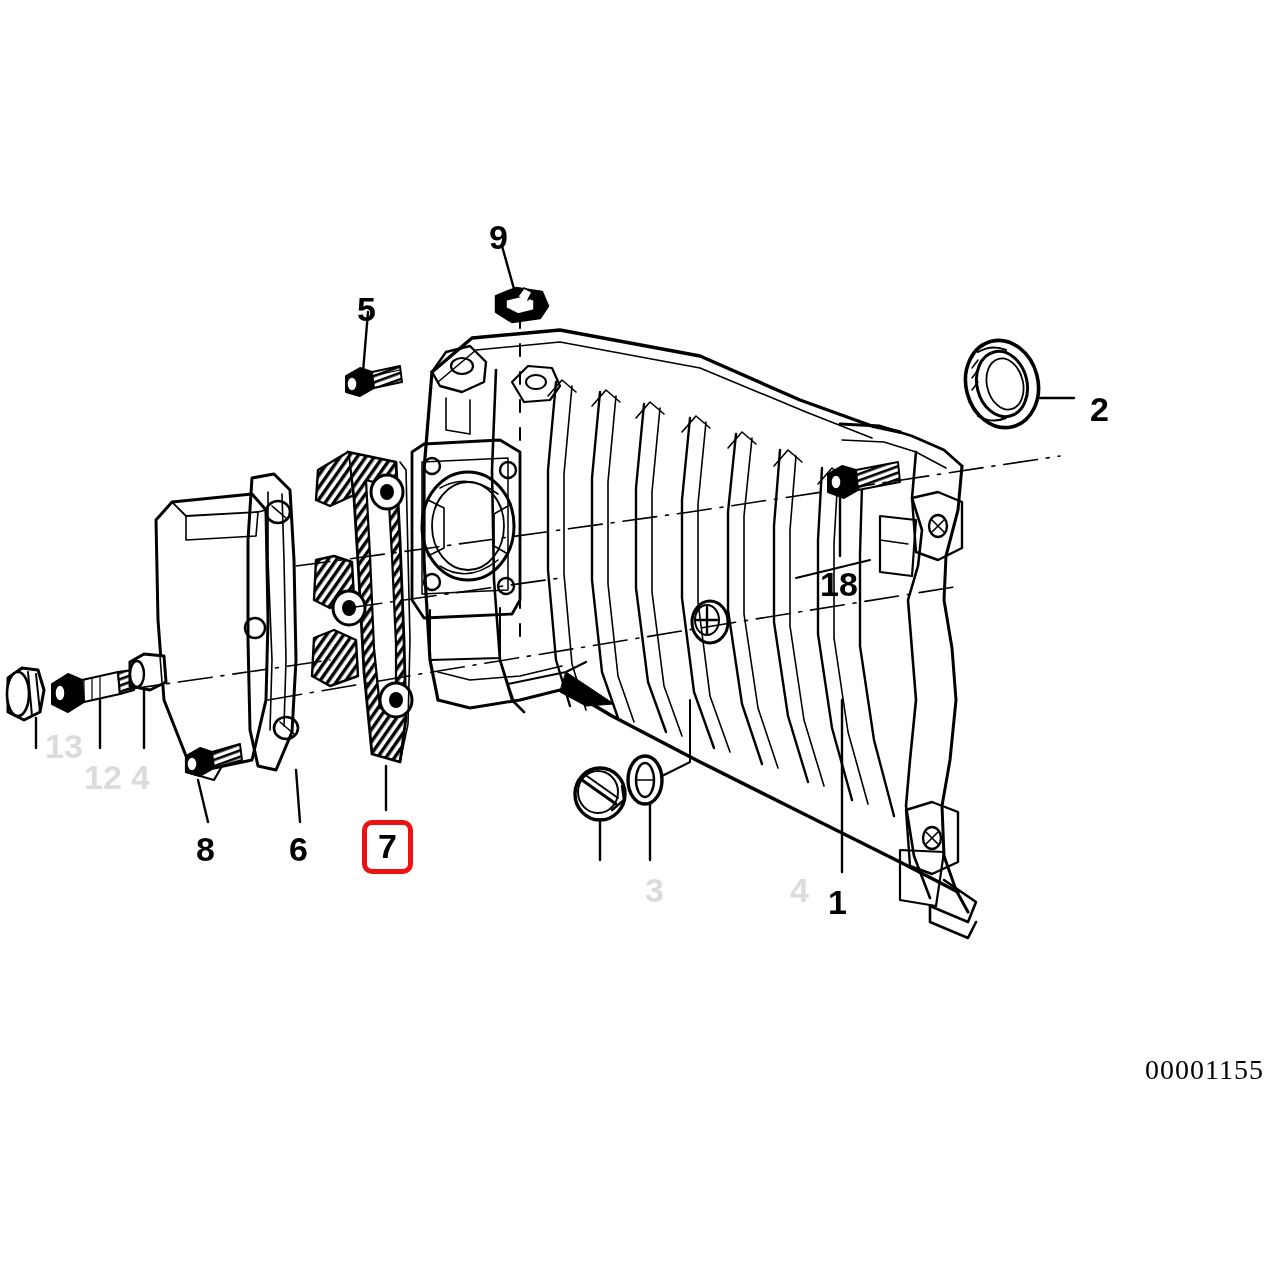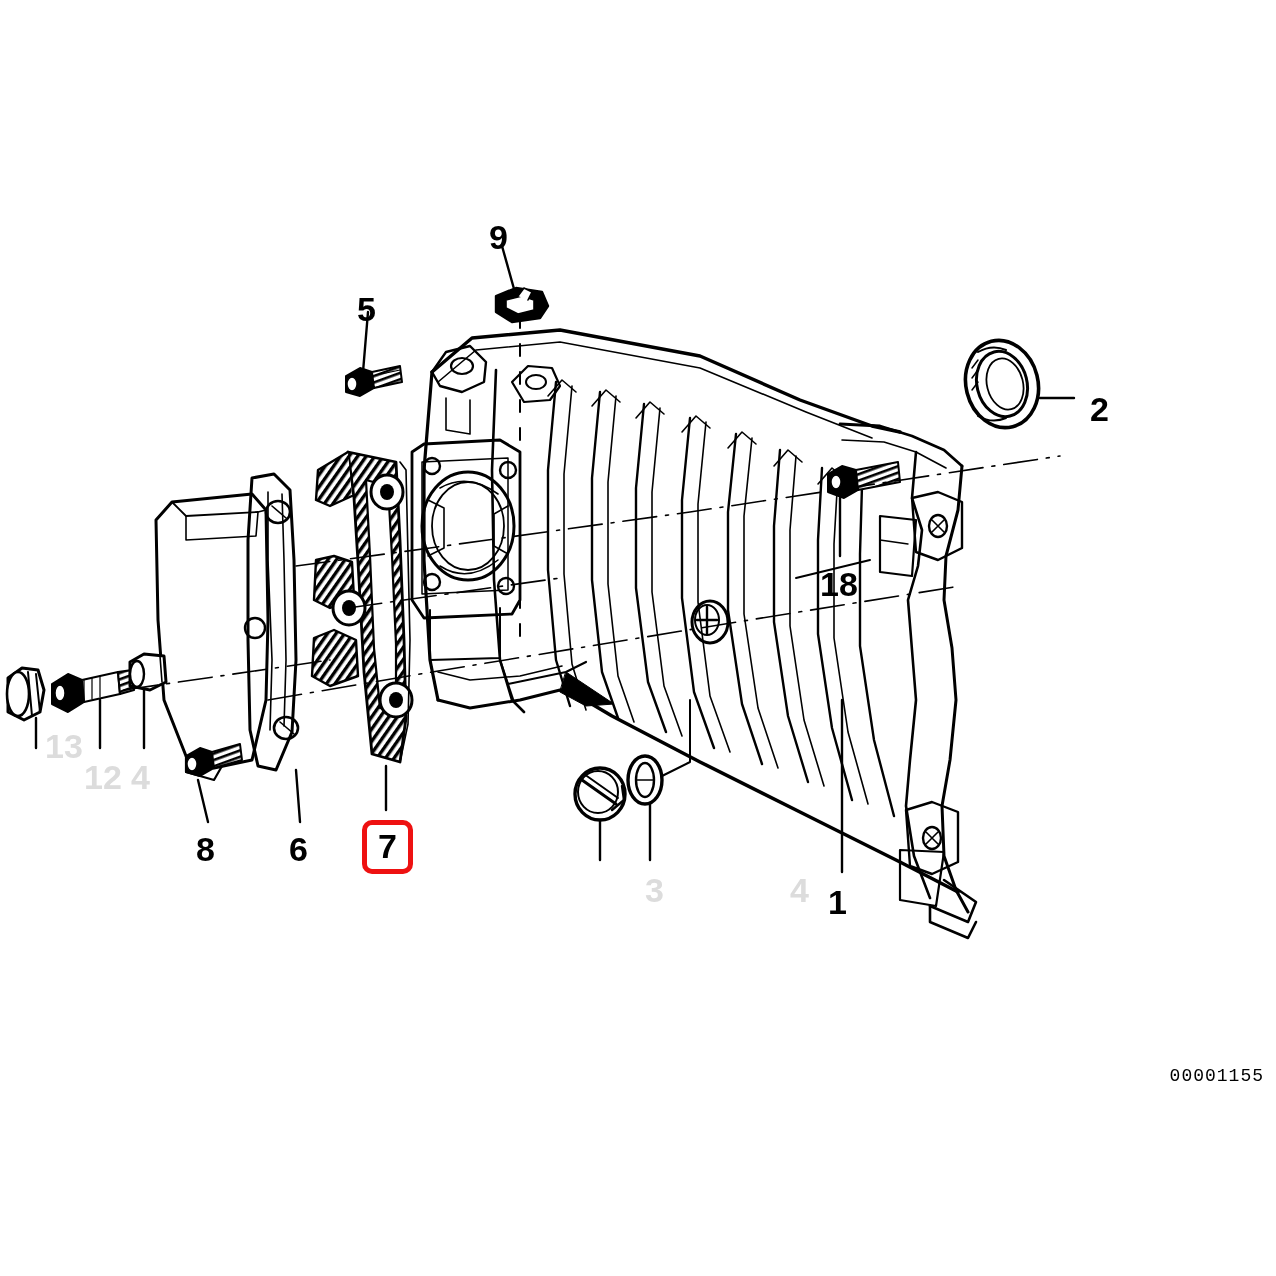--- a/index.html
+++ b/index.html
@@ -46,22 +46,22 @@
     color: #000000;
     border: 5px solid #ee1111;
     border-radius: 10px;
     padding: 4px 11px 6px 11px;
     background: #ffffff;
   }
   #ref-number {
     position: absolute;
     right: 12px;
     bottom: 190px;
-    font-family: Liberation Mono, monospace;
-    font-size: 18px;
+    font-family: Liberation Serif, serif;
+    font-size: 28px;
     letter-spacing: 1px;
     color: #000000;
     white-space: nowrap;
   }
 </style>
 </head>
 <body>
 
 <div id="diagram-root">
 

